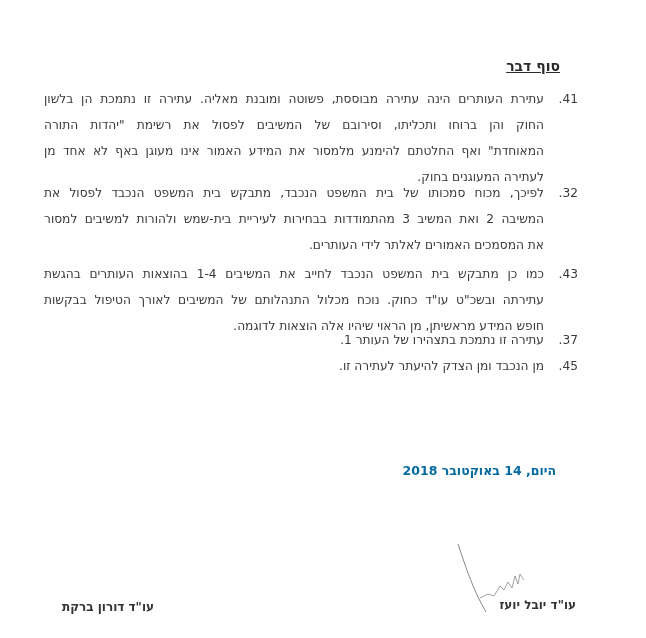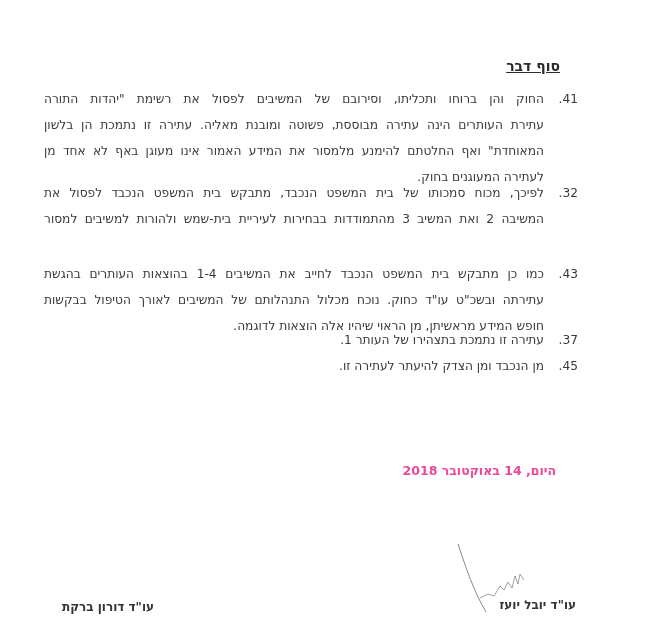--- a/index.html
+++ b/index.html
@@ -12,47 +12,48 @@
           text-align:justify; text-align-last:right; }
   .para .num { position:absolute; right:0; top:0; width:30px; text-align:center; }
   .para .body { display:block; margin-right:34px; }
   .para .line { display:block; white-space:nowrap; text-align:justify; text-align-last:justify; }
   .para .line.last { text-align-last:right; }
   .p41 { top:86px; }
   .p42 { top:180px; }
   .p43 { top:261px; }
   .p44 { top:327px; }
   .p45 { top:353px; }
-  .date { position:absolute; right:90px; top:463px; font-size:12.5px; font-weight:bold; color:#ec4899; }
+  .date { position:absolute; right:90px; top:463px; font-size:12.5px; font-weight:bold; color:#0369a1; }
   .sig-right { position:absolute; right:70px; top:598px; font-size:12px; font-weight:bold; color:#333; }
   .sig-left { position:absolute; left:62px; top:600px; font-size:12px; font-weight:bold; color:#333; }
   .signature { position:absolute; left:452px; top:540px; width:90px; height:80px; }
 </style>
 </head>
 <body>
 
 <div class="page">
 
   <div class="heading">סוף דבר</div>
 
   <div class="para p41">
     <span class="num">41.</span>
     <span class="body">
+      <span class="line">עתירת העותרים הינה עתירה מבוססת, פשוטה ומובנת מאליה. עתירה זו נתמכת הן בלשון</span>
       <span class="line">החוק והן ברוחו ותכליתו, וסירובם של המשיבים לפסול את רשימת "יהדות התורה</span>
-      <span class="line">עתירת העותרים הינה עתירה מבוססת, פשוטה ומובנת מאליה. עתירה זו נתמכת הן בלשון</span>
       <span class="line">המאוחדת" ואף החלטתם להימנע מלמסור את המידע האמור אינו מעוגן באף לא אחד מן</span>
       <span class="line last">לעתירה המעוגנים בחוק.</span>
     </span>
   </div>
 
   <div class="para p42">
     <span class="num">32.</span>
     <span class="body">
       <span class="line">לפיכך, מכוח סמכותו של בית המשפט הנכבד, מתבקש בית המשפט הנכבד לפסול את</span>
       <span class="line">המשיבה 2 ואת המשיב 3 מהתמודדות בבחירות לעיריית בית-שמש ולהורות למשיבים למסור</span>
+      <span class="line last">את המסמכים האמורים לאלתר לידי העותרים.</span>
     </span>
   </div>
 
   <div class="para p43">
     <span class="num">43.</span>
     <span class="body">
       <span class="line">כמו כן מתבקש בית המשפט הנכבד לחייב את המשיבים 1-4 בהוצאות העותרים בהגשת</span>
       <span class="line">עתירתה ובשכ"ט עו"ד כחוק. נוכח מכלול התנהלותם של המשיבים לאורך הטיפול בבקשות</span>
       <span class="line last">חופש המידע מראשיתן, מן הראוי שיהיו אלה הוצאות לדוגמה.</span>
     </span>

